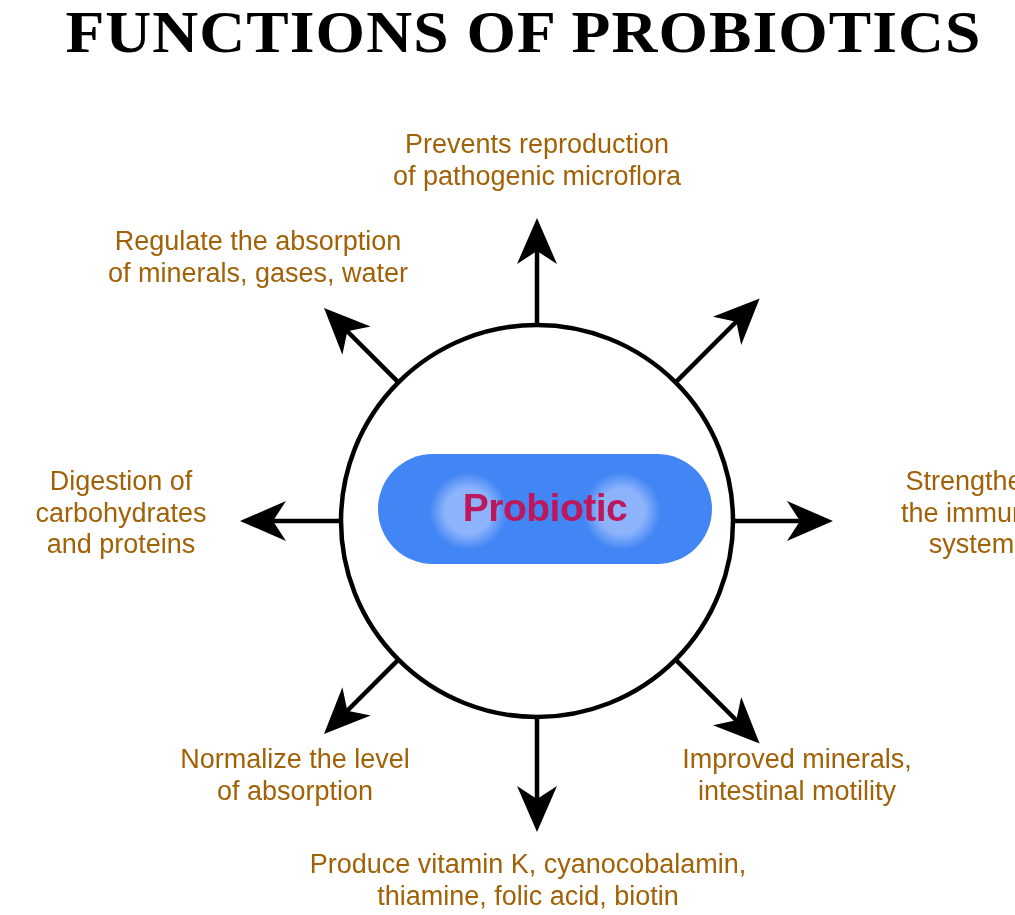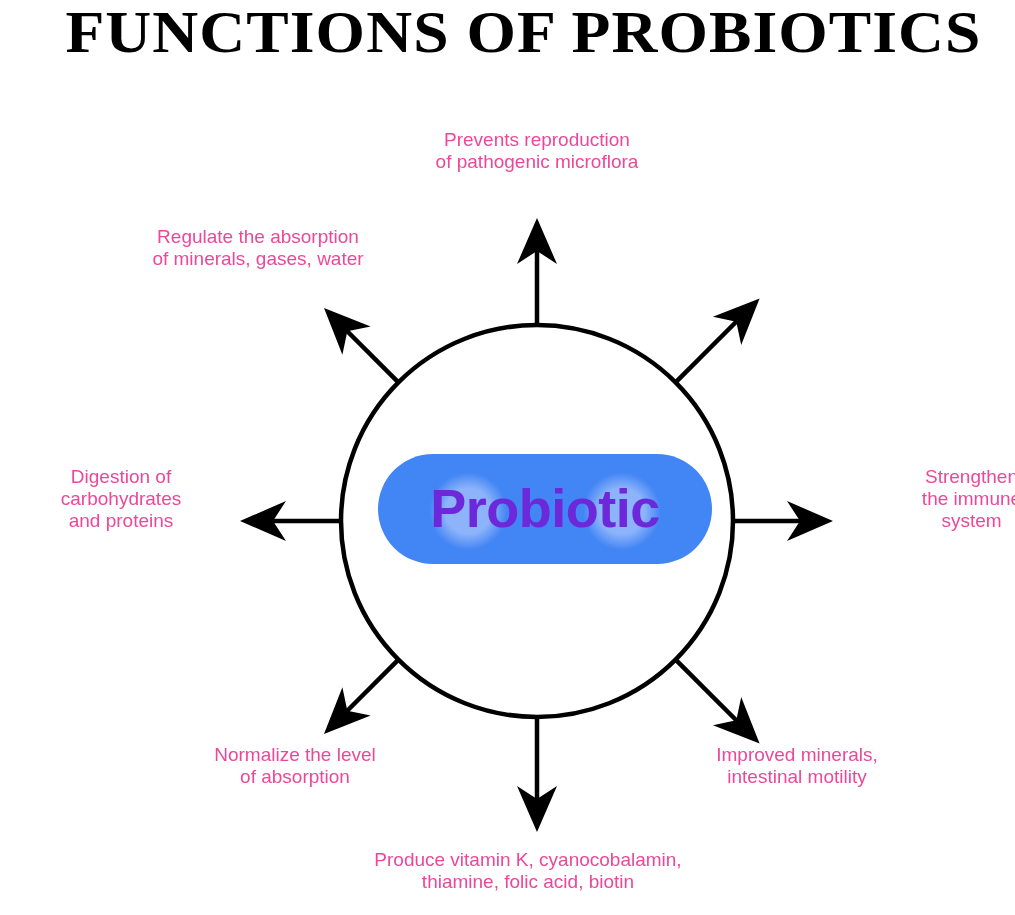--- a/index.html
+++ b/index.html
@@ -41,23 +41,23 @@
     position: absolute;
     left: 0;
     top: 0;
     width: 1015px;
     height: 915px;
   }
 
   
   .label {
     position: absolute;
-    color: #ec4899;
+    color: #a16207;
     font-family: "Liberation Sans", sans-serif;
-    font-size: 19px;
+    font-size: 27px;
     line-height: 1.17;
     white-space: pre-line;
     text-align: center;
   }
   .lab-top        { left: 311px; top: 129px; width: 420px; }
   .lab-topleft    { left: 42px;  top: 226px; width: 400px; }
   .lab-topright   { left: 620px; top: 226px; width: 390px; }
   .lab-left       { left: 0px;   top: 466px; width: 210px; }
   .lab-right      { left: 859px; top: 466px; width: 193px; }
   .lab-botleft    { left: 110px; top: 744px; width: 338px; }
@@ -82,22 +82,22 @@
       linear-gradient(#4285f4, #4285f4);
   }
   #capsule-label {
     position: absolute;
     inset: 0;
     display: flex;
     align-items: center;
     justify-content: center;
     font-family: "Liberation Sans", sans-serif;
     font-weight: bold;
-    font-size: 54px;
-    color: #6d28d9;
+    font-size: 39px;
+    color: #be185d;
     letter-spacing: -0.5px;
     padding-bottom: 3px;
     box-sizing: border-box;
   }
 </style>
 </head>
 <body>
 
 <div id="stage">
 

